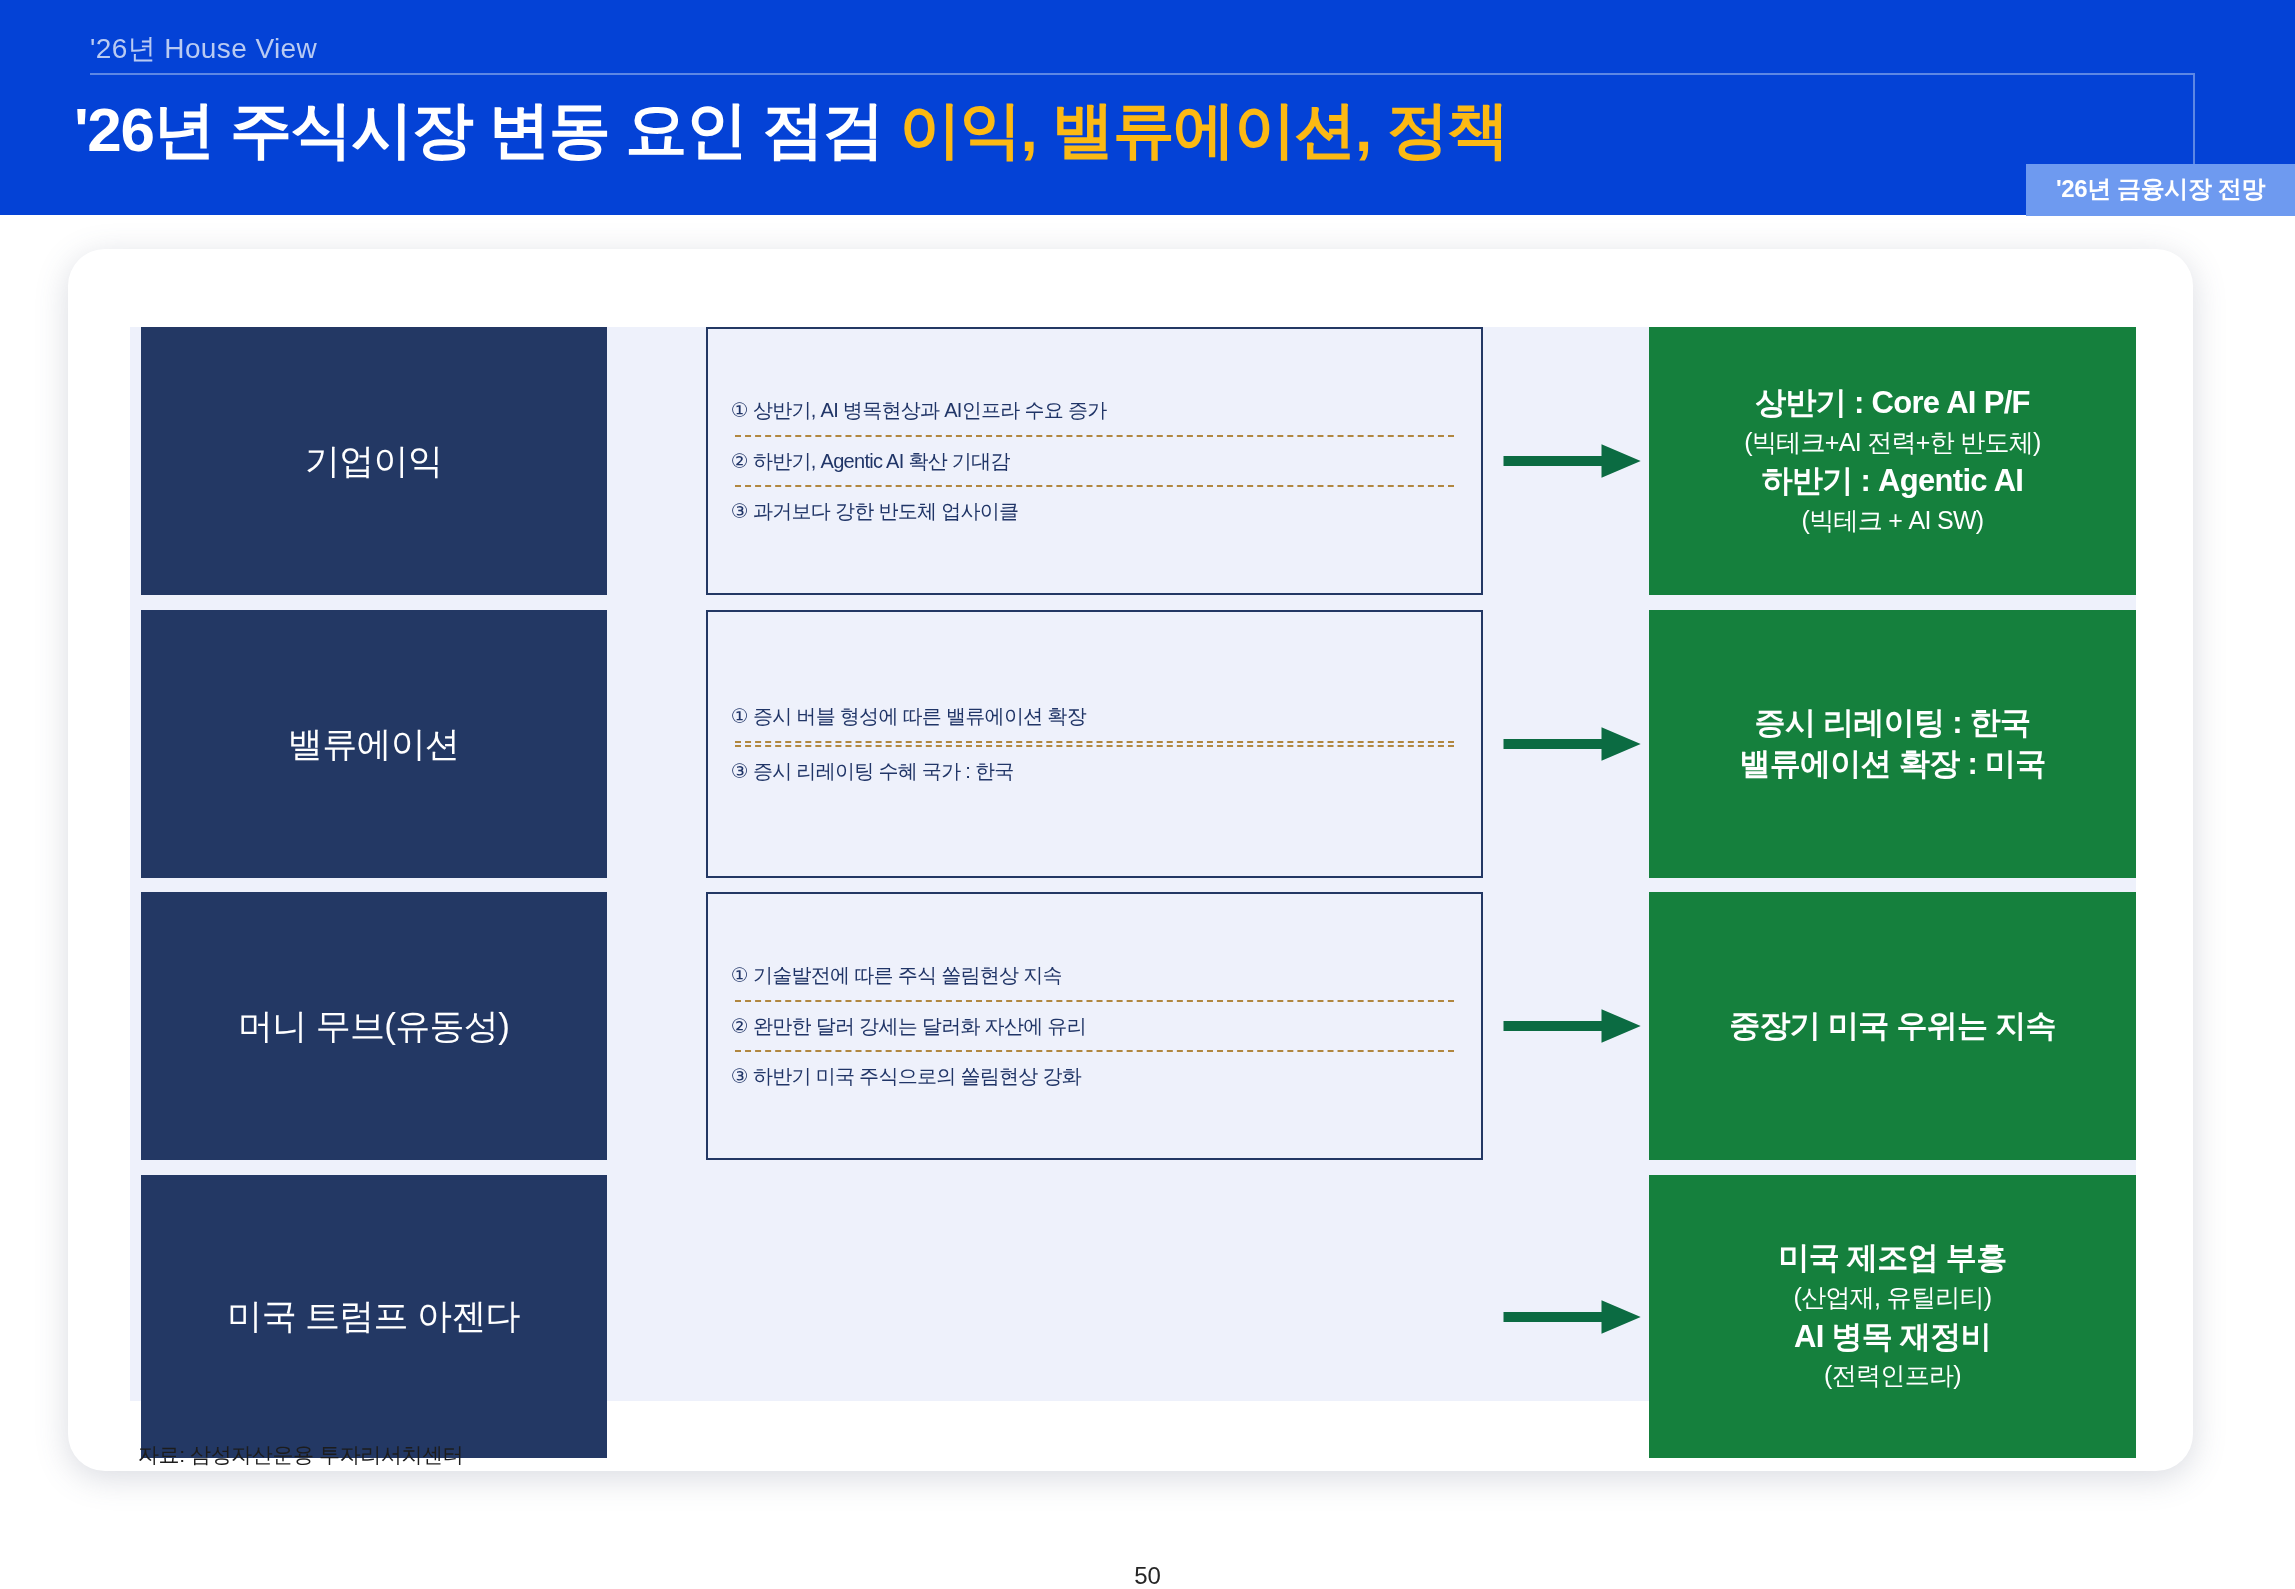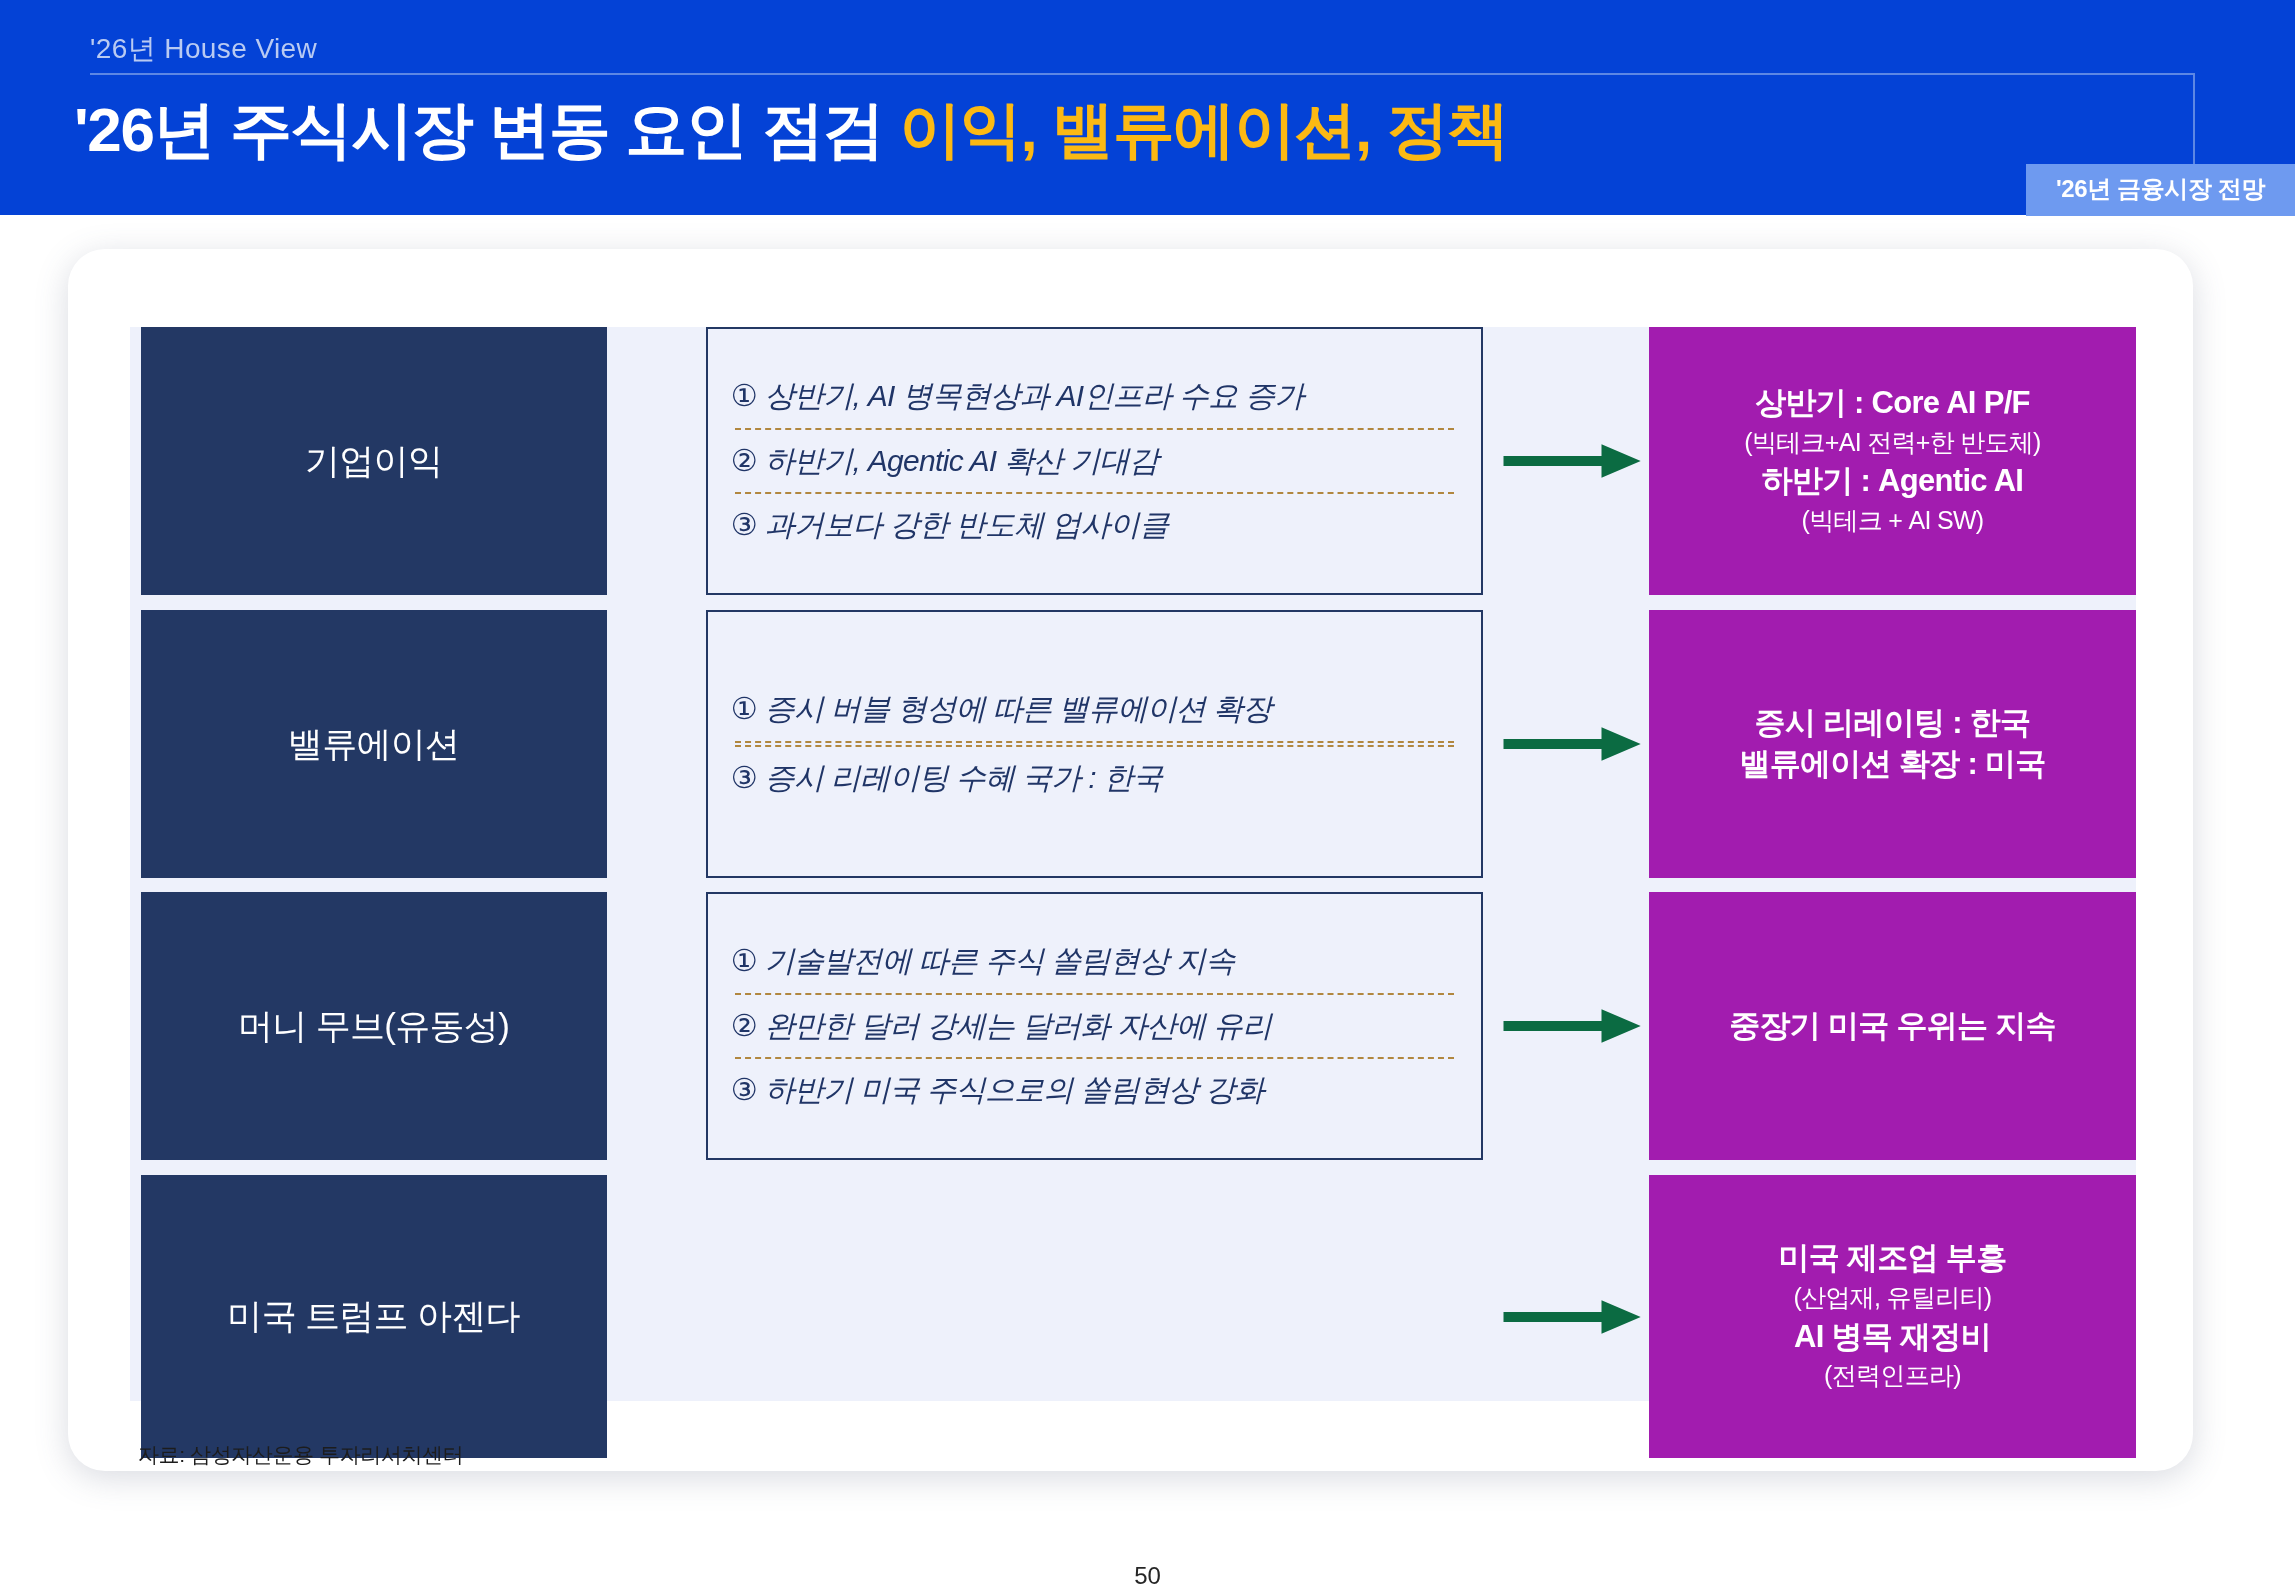--- a/index.html
+++ b/index.html
@@ -74,38 +74,38 @@
   }
 
   
   .items{
     position:absolute; left:576px; top:0; width:777px; height:100%;
     border:2.8px solid #233864; background:#eef1fb;
     display:flex; flex-direction:column; justify-content:center;
     padding:12.7px 20px;
   }
   .item{
-    font-size:30px; color:#203567; letter-spacing:-0.7px;
-    white-space:nowrap; padding:9.2px 2.8px;font-style:italic;
+    font-size:20px; color:#203567; letter-spacing:-0.7px;
+    white-space:nowrap; padding:9.2px 2.8px;
   }
   .dashline{
     height:0; border-top:2.1px dashed #b1873f; margin:1.4px 7px;
   }
 
   
   .arrow-wrap{
     position:absolute; left:1360px; top:0; width:166px; height:100%;
     display:flex; align-items:center; justify-content:center;
   }
   .arrow-svg{ display:block; }
 
   
   .concl{
     position:absolute; left:1519px; top:0; width:487px; height:100%;
-    background:#a21caf;
+    background:#15803d;
     display:flex; flex-direction:column; align-items:center; justify-content:center;
     color:#ffffff; text-align:center; padding:7px 11.3px;
   }
   .concl .big{ font-size:31px; font-weight:bold; letter-spacing:-0.7px; line-height:1.32; white-space:nowrap;}
   .concl .small{ font-size:25px; font-weight:normal; letter-spacing:-0.7px; line-height:1.5; white-space:nowrap;}
 
   
   .source{
     position:absolute; left:138px; top:1441px;
     font-size:21px; color:#1c1c1c; letter-spacing:-0.4px;

